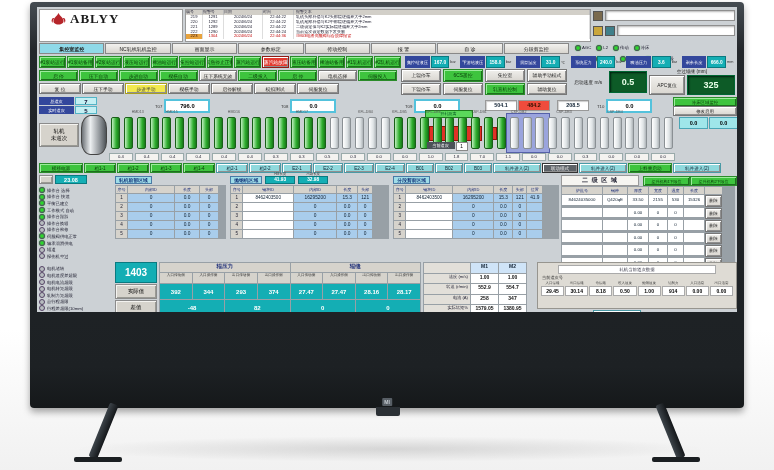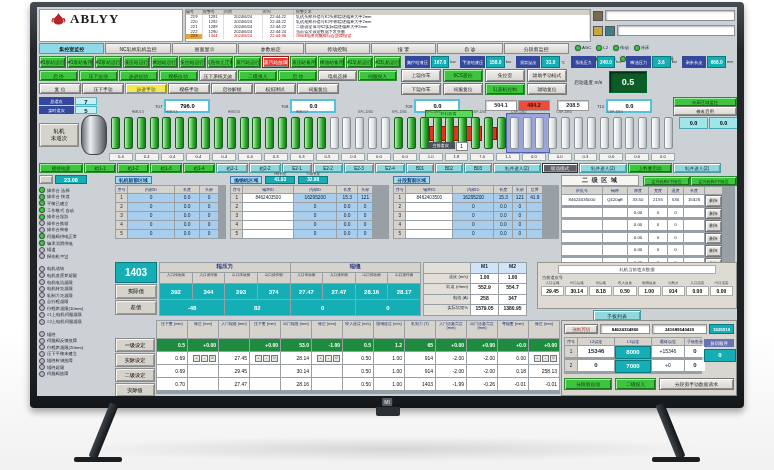--- a/index.html
+++ b/index.html
@@ -3,21 +3,21 @@
 <meta charset="utf-8">
 <style>
   html,body{margin:0;padding:0;width:774px;height:470px;background:#fdfdfd;overflow:hidden;
     font-family:"Liberation Sans","DejaVu Sans",sans-serif;}
   .a{position:absolute;}
   .stage{position:absolute;inset:0;background:linear-gradient(#ffffff 70%,#f1f1f1 100%);}
   .floor{position:absolute;left:70px;top:436px;width:640px;height:26px;
     background:radial-gradient(ellipse at center,rgba(0,0,0,.12),rgba(0,0,0,0) 70%);}
   .tv{position:absolute;left:30px;top:2px;width:714px;height:406px;border-radius:4px;
     background:linear-gradient(#454c52,#23272b 12%,#1d2124 90%,#15181a);box-shadow:0 4px 7px rgba(0,0,0,.35);}
-  .screen{position:absolute;left:7px;top:5px;width:700px;height:389px;background:#ccd1d5;overflow:hidden;}
+  .screen{position:absolute;left:7px;top:5px;width:700px;height:305px;background:#ccd1d5;overflow:hidden;}
   .tvlogo{position:absolute;left:50%;bottom:2px;transform:translateX(-50%);height:8px;line-height:8px;
     padding:0 2px;background:#585f66;color:#c3cad0;font-size:5px;font-weight:bold;border-radius:1px;}
   .notch{position:absolute;left:376px;top:407px;width:24px;height:9px;background:#2b3035;border-radius:0 0 2px 2px;}
   .leg{position:absolute;width:9px;height:58px;background:linear-gradient(90deg,#3d444a,#14171a);border-radius:2px;}
   .leg.l{left:99px;top:402px;transform:rotate(22deg);}
   .leg.r{left:666px;top:402px;transform:rotate(-22deg);}
   .foot{position:absolute;width:48px;height:5px;background:#1b1f22;border-radius:2px;}
   .foot.l{left:74px;top:457px;} .foot.r{left:652px;top:457px;}
 
   
@@ -272,20 +272,27 @@
             <div class="btn green" style="flex: 1 1 0%;">轧直机控制</div>
           </div>
           <div style="width: 40px; display: flex; flex-direction: column; gap: 1px;">
             <div class="btn " style="flex: 1 1 0%;">辅助手动模式</div>
             <div class="btn " style="flex: 1 1 0%;">辅助复位</div>
           </div>
           <div style="width: 78px; display: flex; gap: 2px; align-items: center;">
             <div style="flex: 1 1 0%; font-size: 4.8px; color: rgb(34, 34, 34); text-align: center;">启动速度 m/s</div>
             <div style="width: 36px; height: 20px; background: rgb(13, 91, 39); color: rgb(234, 255, 234); font-size: 9px; font-weight: bold; display: flex; align-items: center; justify-content: center; border: 1px solid rgb(0, 102, 51); box-shadow: rgb(0, 34, 17) 1px 1px 2px inset;">0.5</div>
           </div>
+          <div style="width: 86px; display: flex; flex-direction: column; gap: 1px;">
+            <div style="font-size: 4.6px; text-align: center; color: rgb(34, 34, 34);">空过辊缝 (mm)</div>
+            <div style="display: flex; gap: 2px; flex: 1 1 0%;">
+              <div class="btn" style="width: 34px;">APC复位</div>
+              <div style="flex: 1 1 0%; background: rgb(13, 91, 39); color: rgb(234, 255, 234); font-size: 9px; font-weight: bold; display: flex; align-items: center; justify-content: center; border: 1px solid rgb(0, 102, 51); box-shadow: rgb(0, 34, 17) 1px 1px 2px inset;">325</div>
+            </div>
+          </div>
         </div>
 
       <div id="pass-row" class="a" style="left:2px;top:90px;width:696px;height:17px;">
           <div style="position: absolute; left: 0px; top: 0px; width: 58px;">
             <div style="display: flex; gap: 1px; height: 8px; margin-bottom: 1px;">
               <span class="navylab" style="flex: 1 1 0%; font-size: 4.2px;">总道次</span>
               <span class="cybox" style="width: 20px; font-size: 6px; line-height: 8px;">7</span>
             </div>
             <div style="display: flex; gap: 1px; height: 8px; margin-bottom: 1px;">
               <span class="navylab" style="flex: 1 1 0%; font-size: 4.2px;">实时道次</span>

